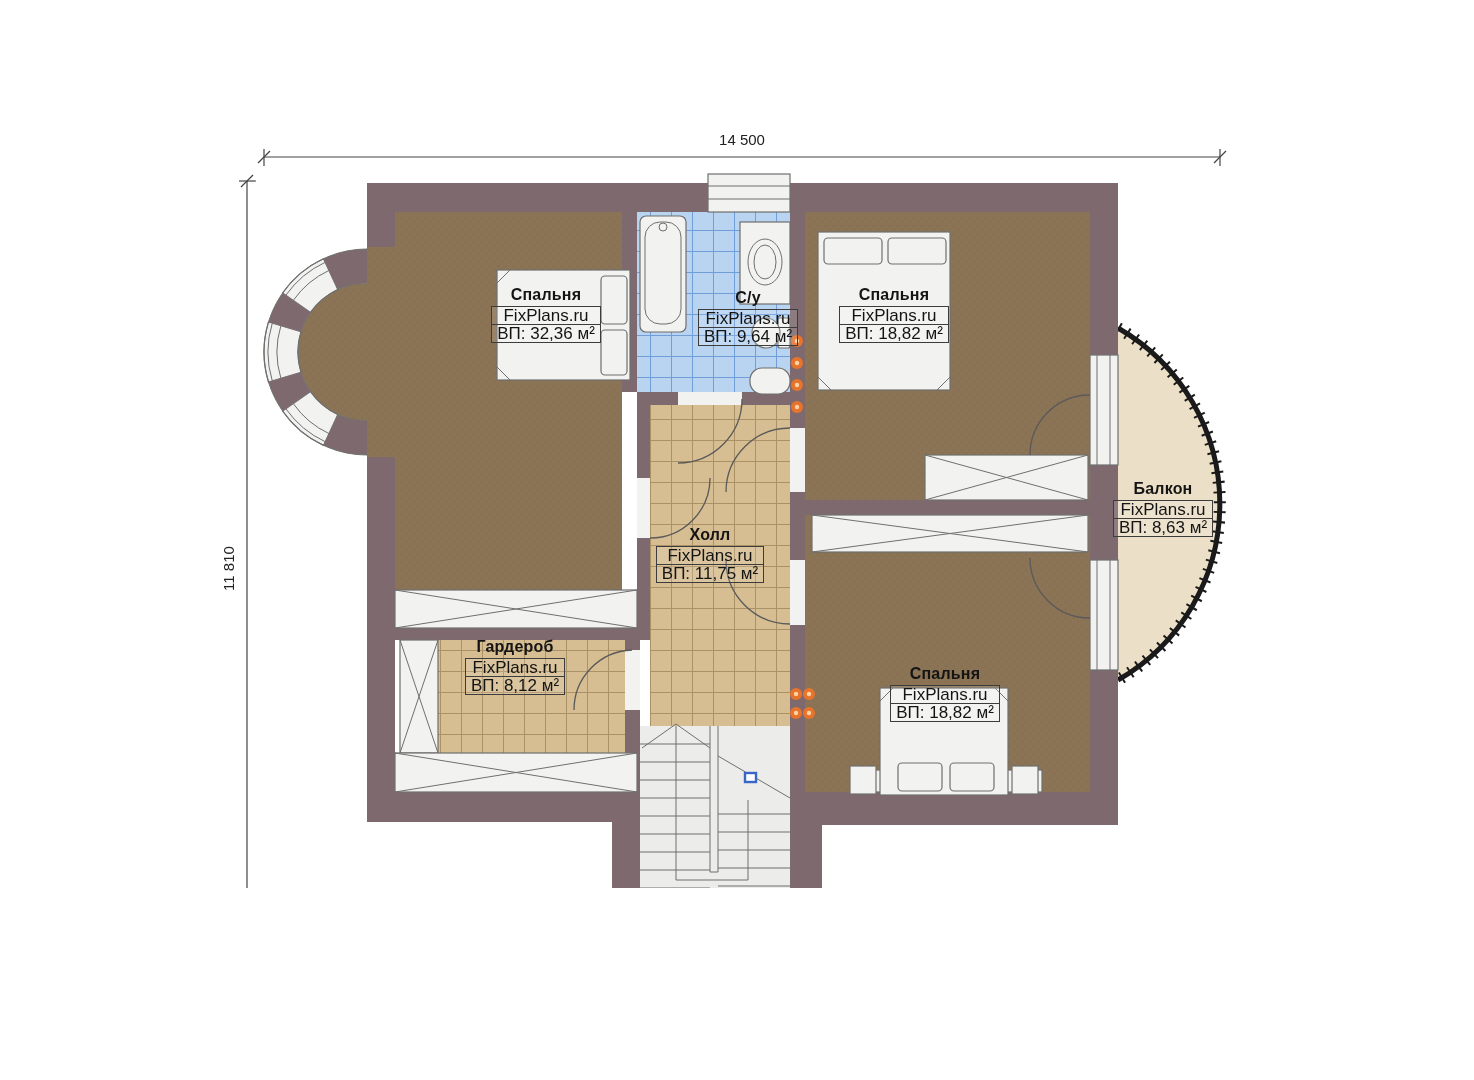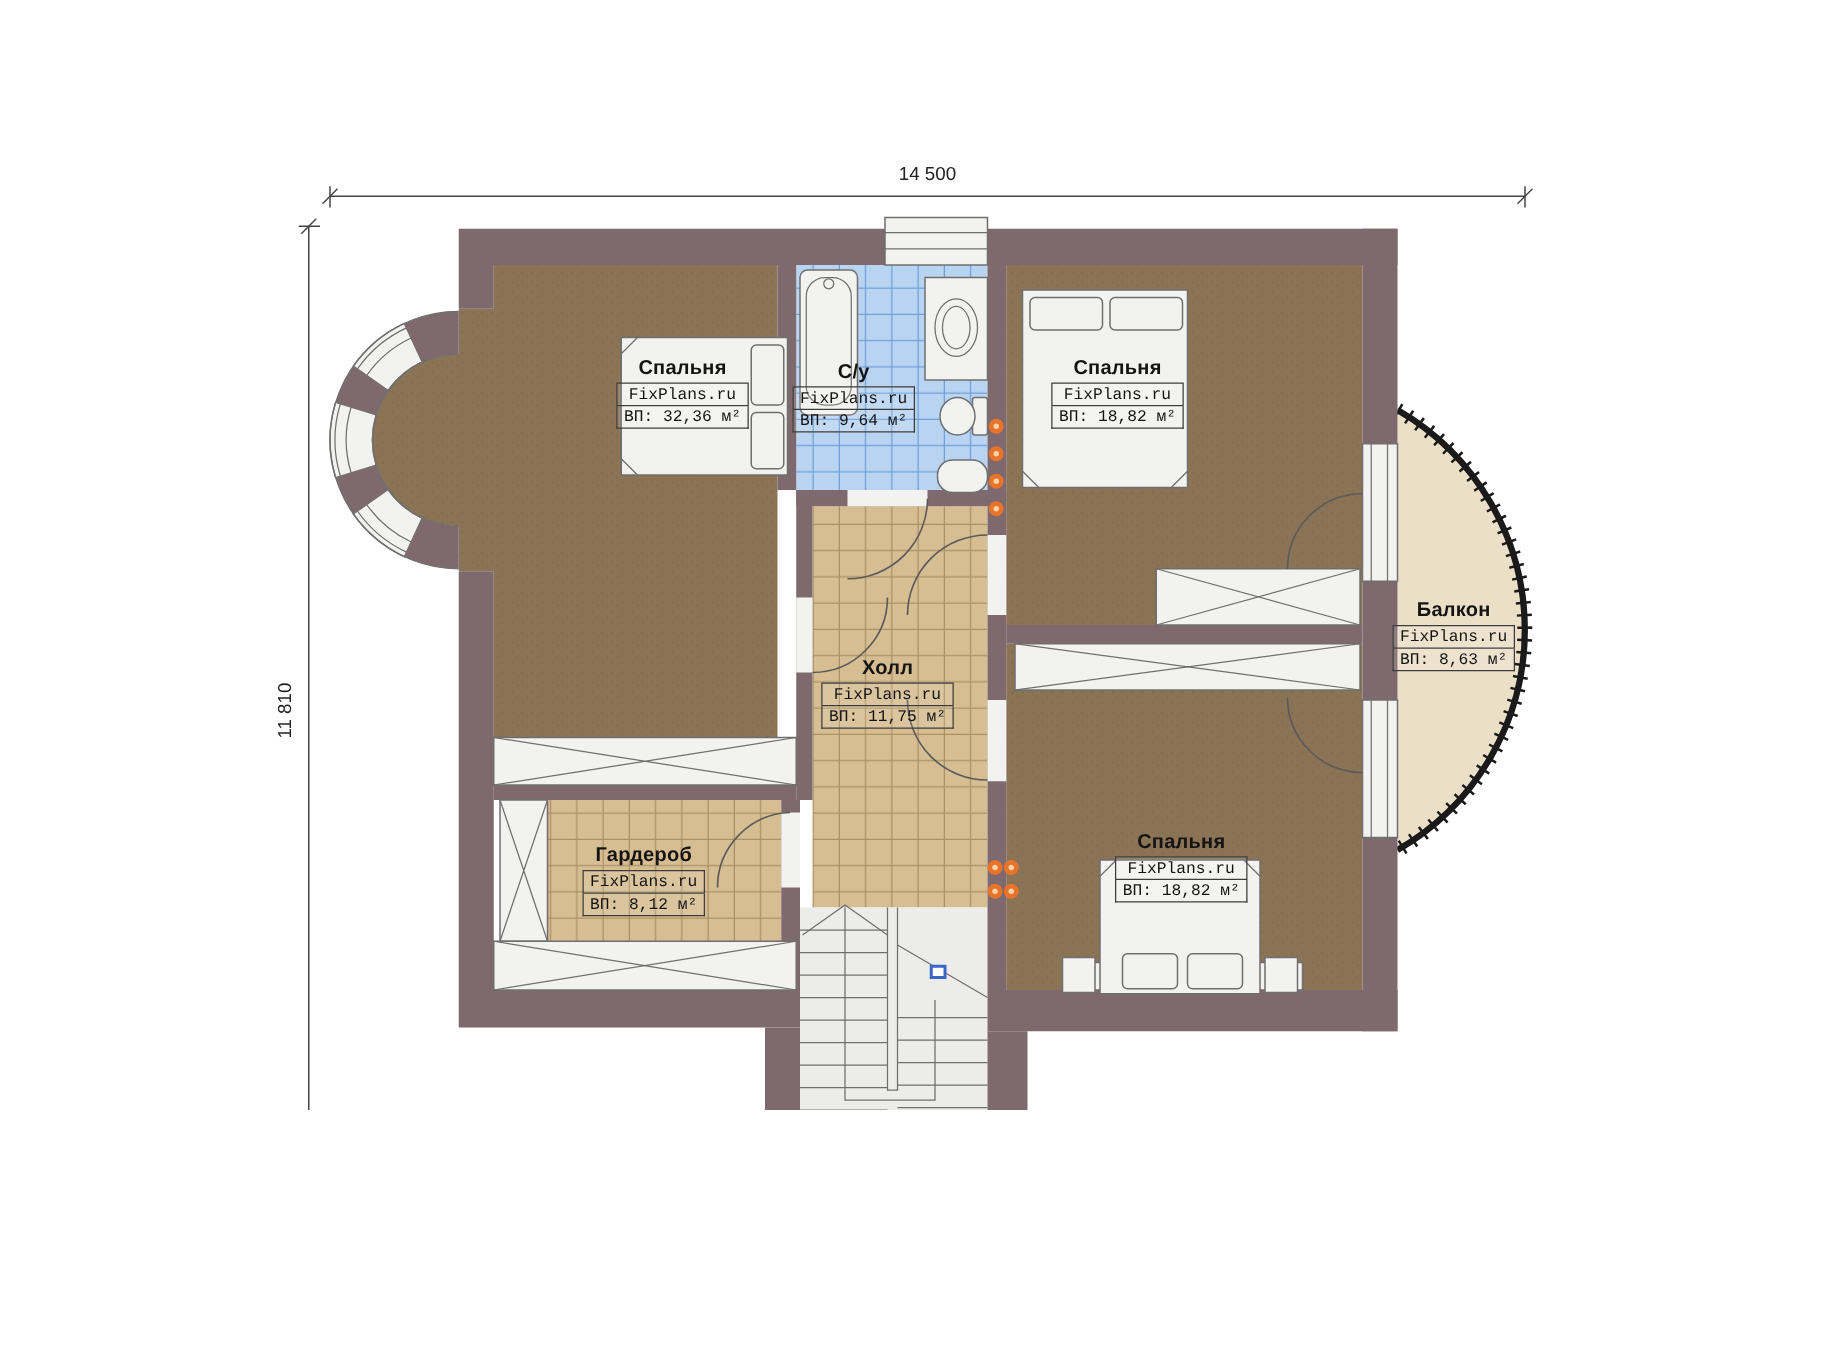--- a/index.html
+++ b/index.html
@@ -21,22 +21,22 @@
   .thin{stroke:#6f6f6f;stroke-width:1;fill:none;}
   .arc{stroke:#5a5a5a;stroke-width:1.3;fill:none;}
   .stair-bg{fill:var(--stair_bg);}
   .dim-line{stroke:#444;stroke-width:1.2;}
   .dot{fill:var(--accent_orange);}
   .dot-core{fill:#fbd3a6;}
   
   .room-label{position:absolute;text-align:center;color:#141414;}
   .room-label .wrap{display:inline-block;}
   .room-name{font-size:16px;font-weight:bold;margin-bottom:2px;letter-spacing:.2px;}
-  .room-box{display:block;border:1px solid #3c3c3c;font-size:13px;line-height:17px;
-            padding:0 5px;background:rgba(255,255,255,0.12);font-family:Liberation Mono, monospace;}
+  .room-box{display:block;border:1px solid #3c3c3c;font-size:17px;line-height:17px;
+            padding:0 5px;background:rgba(255,255,255,0.12);}
   .room-box + .room-box{border-top:none;}
   .dim-label{position:absolute;font-size:15px;color:#222;text-align:center;}
 </style>
 </head>
 <body>
 
 <div id="canvas">
 
 <svg width="1474" height="1080" viewBox="0 0 1474 1080">
   <defs>
@@ -247,21 +247,21 @@
 <div class="dim-label" style="left:188px;top:560px;width:80px;transform:rotate(-90deg);">11 810</div>
 
 <div class="room-label" style="left:485px;top:286px;width:122px;">
   <div class="wrap">
     <div class="room-name">Спальня</div>
     <span class="room-box">FixPlans.ru</span>
     <span class="room-box">ВП: 32,36 м²</span>
   </div>
 </div>
 
-<div class="room-label" style="left:627px;top:289px;width:112px;">
+<div class="room-label" style="left:692px;top:289px;width:112px;">
   <div class="wrap">
     <div class="room-name">С/у</div>
     <span class="room-box">FixPlans.ru</span>
     <span class="room-box">ВП: 9,64 м²</span>
   </div>
 </div>
 
 <div class="room-label" style="left:833px;top:286px;width:122px;">
   <div class="wrap">
     <div class="room-name">Спальня</div>
@@ -271,21 +271,21 @@
 </div>
 
 <div class="room-label" style="left:649px;top:526px;width:122px;">
   <div class="wrap">
     <div class="room-name">Холл</div>
     <span class="room-box">FixPlans.ru</span>
     <span class="room-box">ВП: 11,75 м²</span>
   </div>
 </div>
 
-<div class="room-label" style="left:454px;top:676px;width:122px;">
+<div class="room-label" style="left:454px;top:638px;width:122px;">
   <div class="wrap">
     <div class="room-name">Гардероб</div>
     <span class="room-box">FixPlans.ru</span>
     <span class="room-box">ВП: 8,12 м²</span>
   </div>
 </div>
 
 <div class="room-label" style="left:884px;top:665px;width:122px;">
   <div class="wrap">
     <div class="room-name">Спальня</div>

